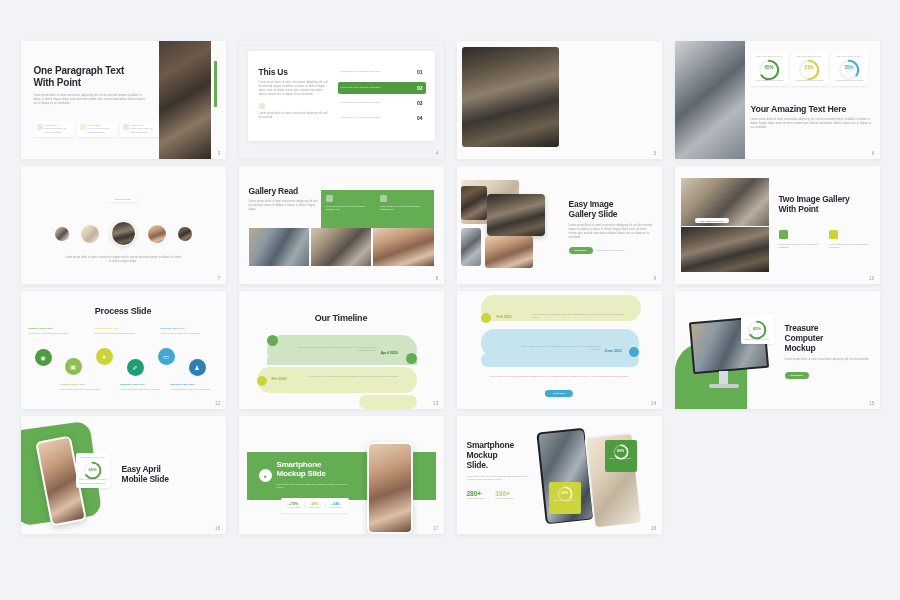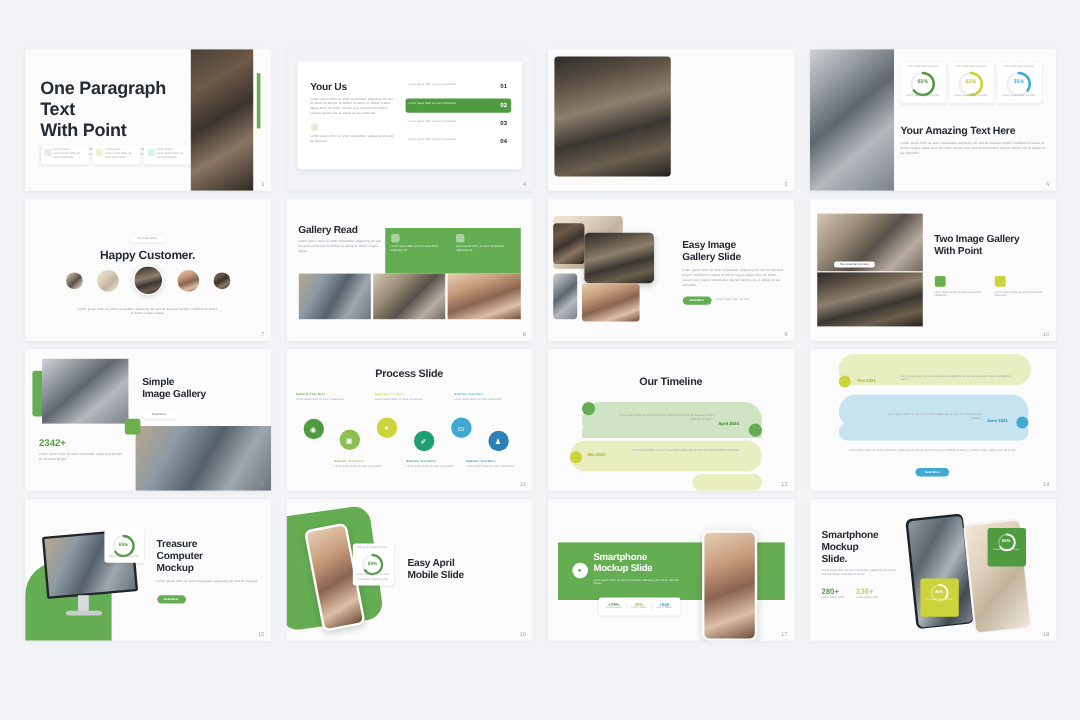--- a/index.html
+++ b/index.html
@@ -29,21 +29,21 @@
   }
   .pg {
     position: absolute; right: 5px; bottom: 3px;
     font-size: 4.5px; color: #9aa0a8; letter-spacing: .2px;
   }
   
   .h {
     font-weight: 700; color: #262b33; line-height: 1.18;
     letter-spacing: -.2px;
   }
-  .h-lg { font-size: 15px; }
+  .h-lg { font-size: 10px; }
   .h-md { font-size: 8.5px; }
   .lorem {
     color: #9ba2ab; line-height: 1.55; font-size: 2.6px;
     word-spacing: .3px;
   }
   .lorem.tiny { font-size: 2.2px; }
   .cap { font-size: 2.4px; font-weight:700; letter-spacing:.25px; }
   .imgph {
     background-size: cover; background-position: center;
     background-repeat: no-repeat;
@@ -111,21 +111,21 @@
       </div>
     </div>
     <div class="imgph ph-office1" style="position:absolute;right:15px;top:0;width:52px;height:118px;"></div>
     <div style="position:absolute;right:9px;top:20px;width:2.5px;height:46px;background:#64ad52;"></div>
     <div class="pg">3</div>
   </div>
 
   <div class="slide" style="background:#f2f3f7;">
     <div style="position:absolute;left:9px;top:10px;right:9px;bottom:18px;background:#fff;border-radius:2px;box-shadow:0 1px 4px rgba(40,50,70,.08);">
       <div style="position:absolute;left:11px;top:16px;width:72px;">
-        <div class="h h-md">Your Us</div>
+        <div class="h h-md">This Us</div>
         <div class="lorem" style="margin-top:4px;">Lorem ipsum dolor sit amet consectetur adipiscing elit sed do eiusmod tempor incididunt ut labore et dolore magna aliqua enim ad minim veniam quis nostrud exercitation ullamco laboris nisi ut aliquip ex ea commodo.</div>
         <div class="sq" style="width:6px;height:6px;background:#dff0d8;margin-top:6px;"></div>
         <div class="lorem" style="margin-top:3px;">Lorem ipsum dolor sit amet consectetur adipiscing elit sed do eiusmod.</div>
       </div>
       <div style="position:absolute;right:9px;top:16px;width:88px;display:flex;flex-direction:column;gap:4.5px;">
         <div style="display:flex;align-items:center;gap:4px;padding:2px 3px;">
           <div class="lorem tiny" style="flex:1;">Lorem ipsum dolor sit amet consectetur</div>
           <div style="font-size:5px;font-weight:700;color:#262b33;">01</div>
         </div>
         <div style="display:flex;align-items:center;gap:4px;padding:3px;background:#4f9b3f;border-radius:2px;">
@@ -184,21 +184,20 @@
     <div style="position:absolute;left:76px;top:63px;right:8px;">
       <div class="h" style="font-size:8.8px;">Your Amazing Text Here</div>
       <div class="lorem" style="margin-top:4px;">Lorem ipsum dolor sit amet consectetur adipiscing elit sed do eiusmod tempor incididunt ut labore et dolore magna aliqua enim ad minim veniam quis nostrud exercitation ullamco laboris nisi ut aliquip ex ea commodo.</div>
     </div>
     <div class="pg">6</div>
   </div>
 
   <div class="slide">
     <div style="position:absolute;left:0;right:0;top:20px;text-align:center;">
       <div class="mini-card" style="display:inline-block;padding:1.5px 7px;border-radius:7px;font-size:2.3px;color:#9ba2ab;font-weight:700;letter-spacing:.4px;">Testimonial</div>
-      <div class="h" style="font-size:10px;margin-top:4px;">Happy Customer.</div>
     </div>
     <div style="position:absolute;left:0;right:0;top:55px;display:flex;justify-content:center;align-items:center;gap:12px;">
       <div class="imgph ph-work" style="width:14px;height:14px;border-radius:50%;"></div>
       <div class="imgph ph-light" style="width:18px;height:18px;border-radius:50%;"></div>
       <div class="imgph ph-crowd" style="width:25px;height:25px;border-radius:50%;border:1.5px solid #fff;box-shadow:0 1px 4px rgba(40,50,70,.18);"></div>
       <div class="imgph ph-people" style="width:18px;height:18px;border-radius:50%;"></div>
       <div class="imgph ph-office1" style="width:14px;height:14px;border-radius:50%;"></div>
     </div>
     <div class="lorem" style="position:absolute;left:43px;right:43px;top:90px;text-align:center;">Lorem ipsum dolor sit amet consectetur adipiscing elit sed do eiusmod tempor incididunt ut labore et dolore magna aliqua.</div>
     <div class="pg">7</div>
@@ -259,36 +258,20 @@
         </div>
         <div style="flex:1;">
           <div class="sq" style="width:9px;height:9px;background:#cbd43a;"></div>
           <div class="lorem tiny" style="margin-top:4px;">Lorem ipsum dolor sit amet consectetur adipiscing.</div>
         </div>
       </div>
     </div>
     <div class="pg">10</div>
   </div>
 
-  <div class="slide">
-    <div class="green" style="position:absolute;left:6px;top:18px;width:9px;height:38px;border-radius:2px;"></div>
-    <div class="imgph ph-meet" style="position:absolute;left:14px;top:8px;width:72px;height:54px;"></div>
-    <div style="position:absolute;left:98px;top:22px;right:6px;">
-      <div class="h h-md" style="white-space:pre-line">Simple
-Image Gallery</div>
-      <div class="mini-card" style="display:inline-block;margin-top:6px;padding:2px 8px;border-radius:8px;font-size:2.4px;color:#8b9199;font-weight:700;">Read More</div>
-    </div>
-    <div class="sq" style="position:absolute;left:83px;top:58px;width:13px;height:13px;background:#6ab04c;border-radius:2px;z-index:3;"></div>
-    <div class="imgph ph-class" style="position:absolute;left:92px;top:64px;right:0;height:54px;"></div>
-    <div style="position:absolute;left:12px;top:74px;width:72px;">
-      <div style="font-size:8px;font-weight:700;color:#4f9b3f;">2342+</div>
-      <div class="lorem" style="margin-top:3px;">Lorem ipsum dolor sit amet consectetur adipiscing elit sed do eiusmod tempor.</div>
-    </div>
-    <div class="pg">11</div>
-  </div>
 
   <div class="slide">
     <div class="h" style="position:absolute;left:0;right:0;top:15px;text-align:center;font-size:9px;">Process Slide</div>
 
     <div style="position:absolute;left:8px;top:36px;width:52px;">
       <div class="cap" style="color:#4f9b3f;">Subtitle Text Here</div>
       <div class="lorem tiny" style="margin-top:2px;">Lorem ipsum dolor sit amet consectetur</div>
     </div>
     <div style="position:absolute;left:74px;top:36px;width:52px;">
       <div class="cap" style="color:#cbd43a;">Subtitle Text Here</div>

